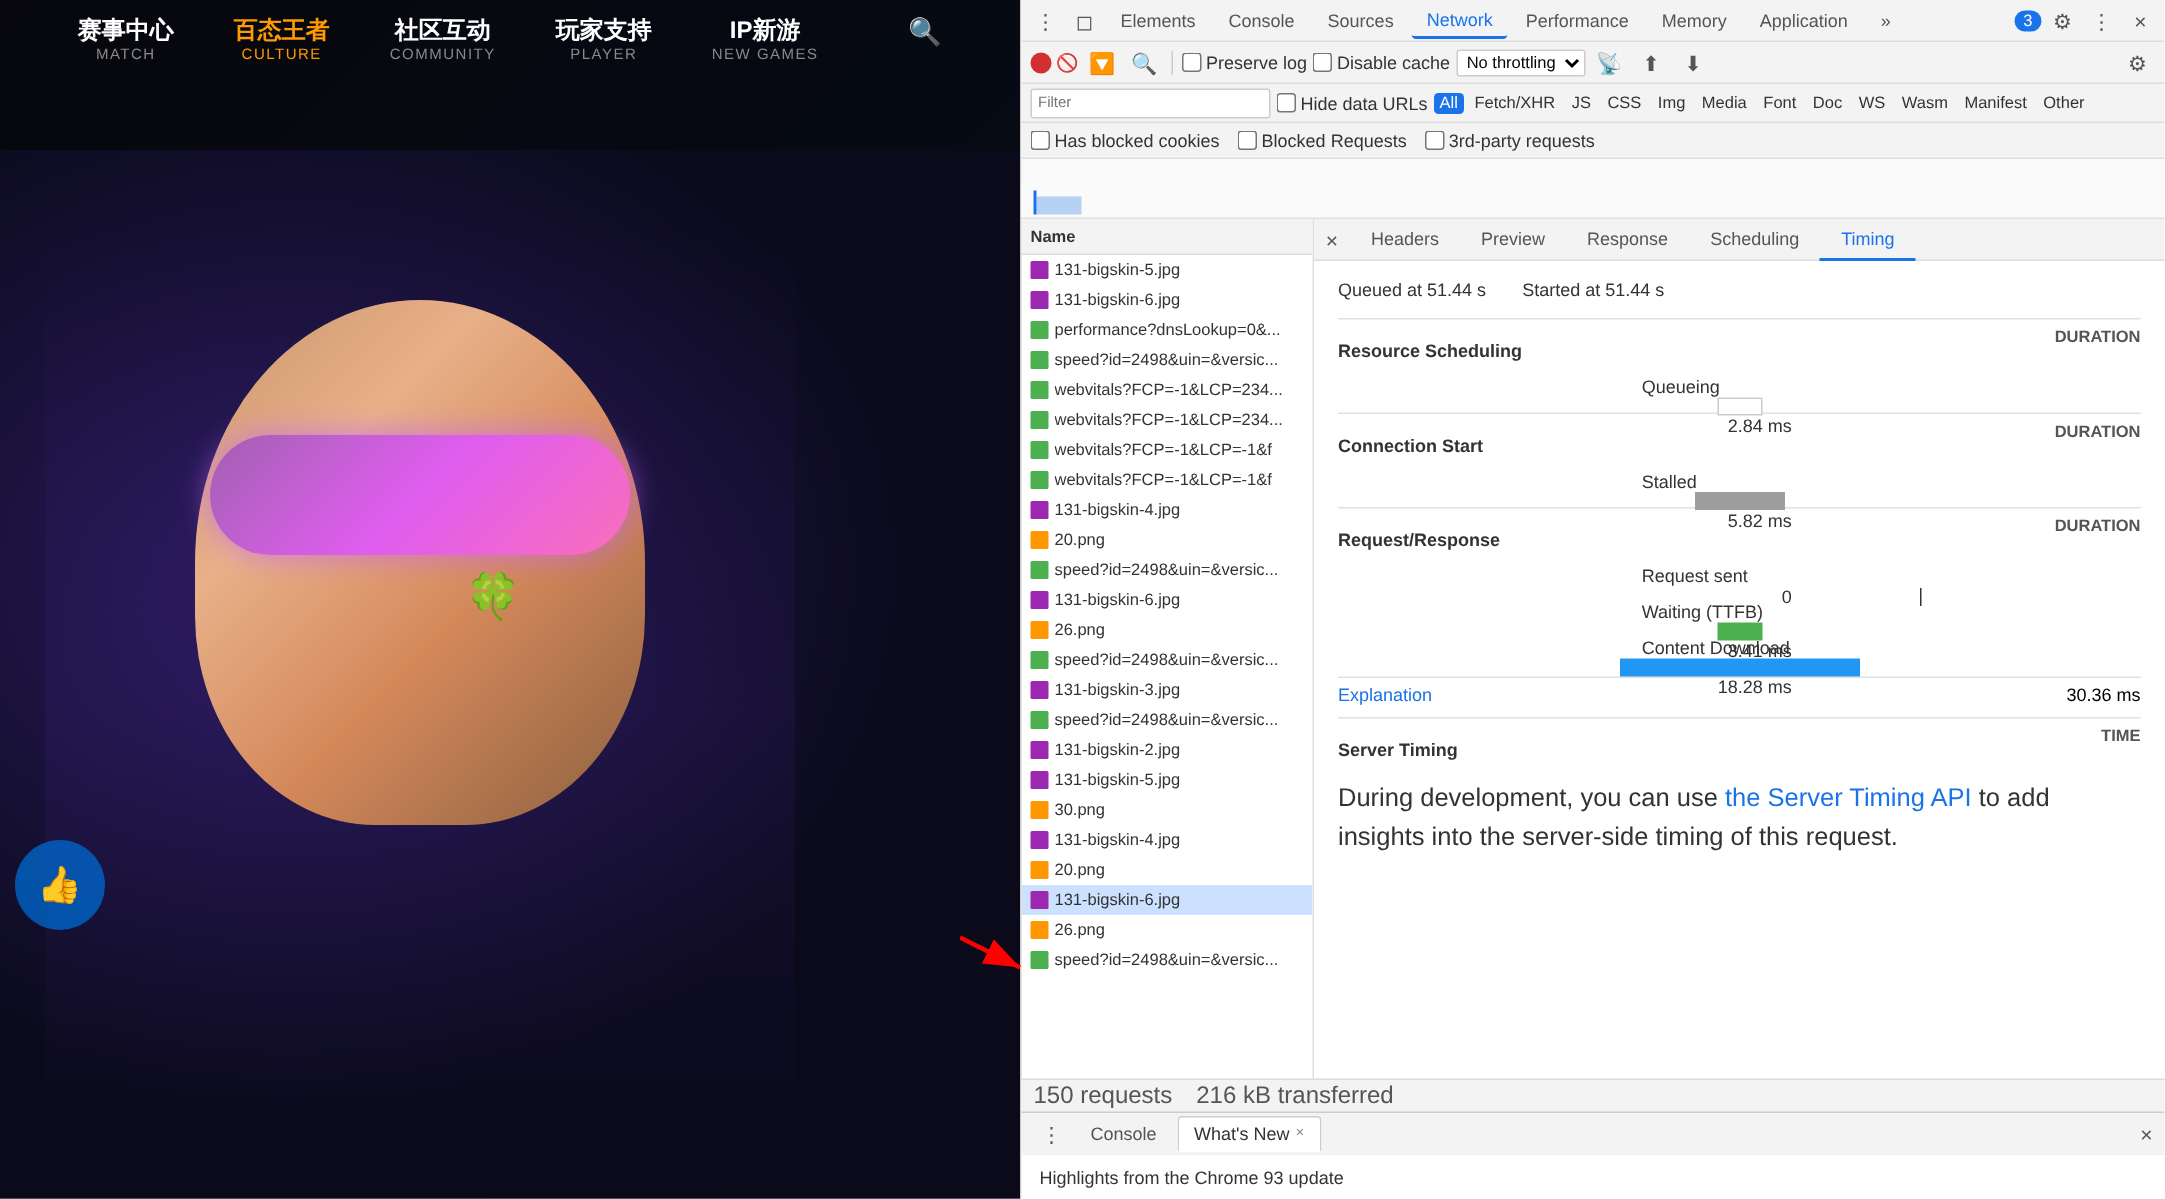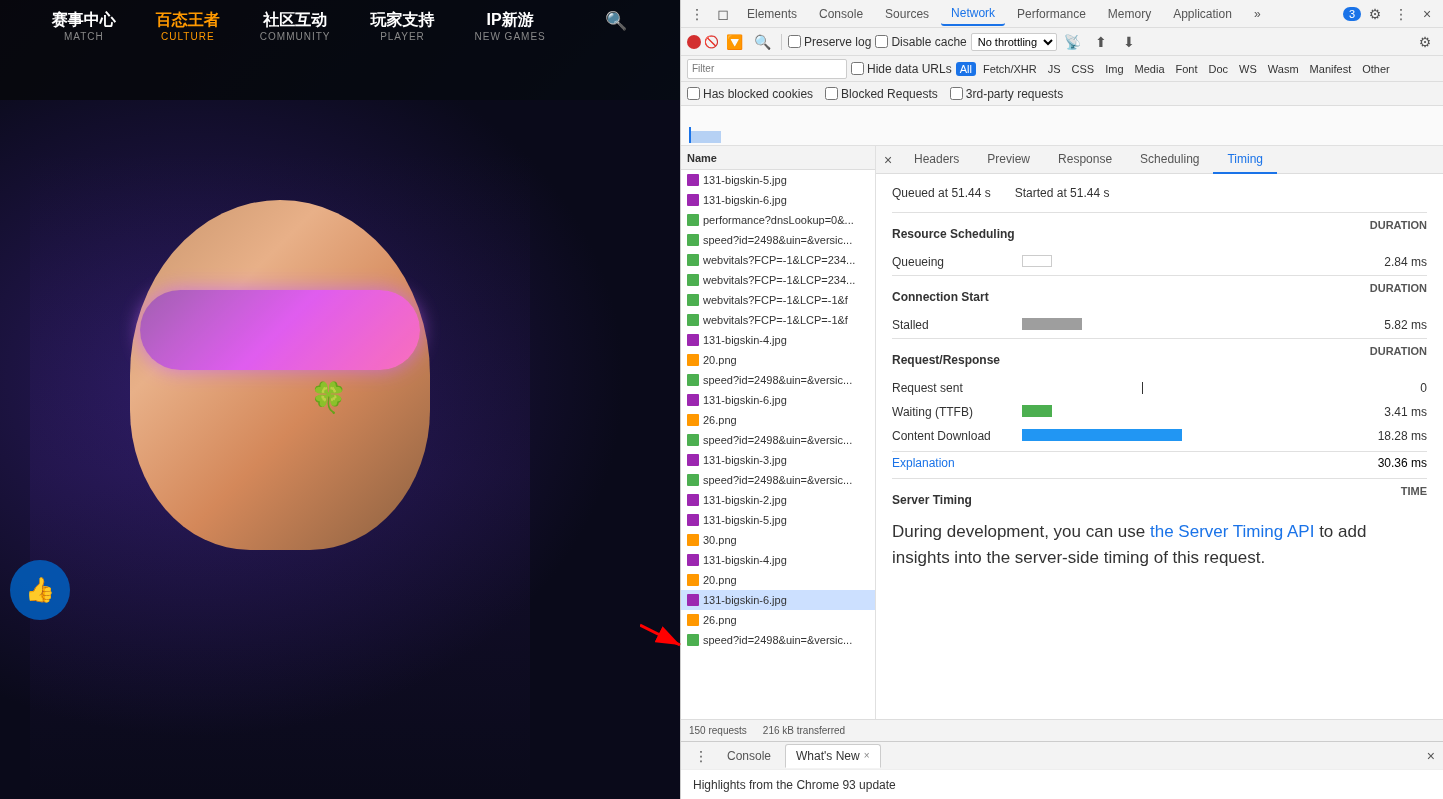--- a/index.html
+++ b/index.html
@@ -417,20 +417,21 @@
       float: right;
       font-weight: 600;
       font-size: 11px;
       color: #555;
     }
     .timing-row {
       display: flex;
       align-items: center;
       height: 22px;
       margin-bottom: 2px;
+      flex-direction: column;
     }
     .timing-row-label {
       width: 130px;
       font-size: 12px;
       color: #333;
       flex-shrink: 0;
     }
     .timing-bar-area {
       flex: 1;
       height: 14px;
@@ -510,21 +511,21 @@
     }
 
     
     .bottom-bar {
       height: 22px;
       background: #f3f3f3;
       border-top: 1px solid #ddd;
       display: flex;
       align-items: center;
       padding: 0 8px;
-      font-size: 10px;
+      font-size: 16px;
       color: #555;
       gap: 16px;
     }
 
     
     .console-tabs {
       height: 28px;
       background: #f3f3f3;
       border-top: 1px solid #ccc;
       display: flex;

